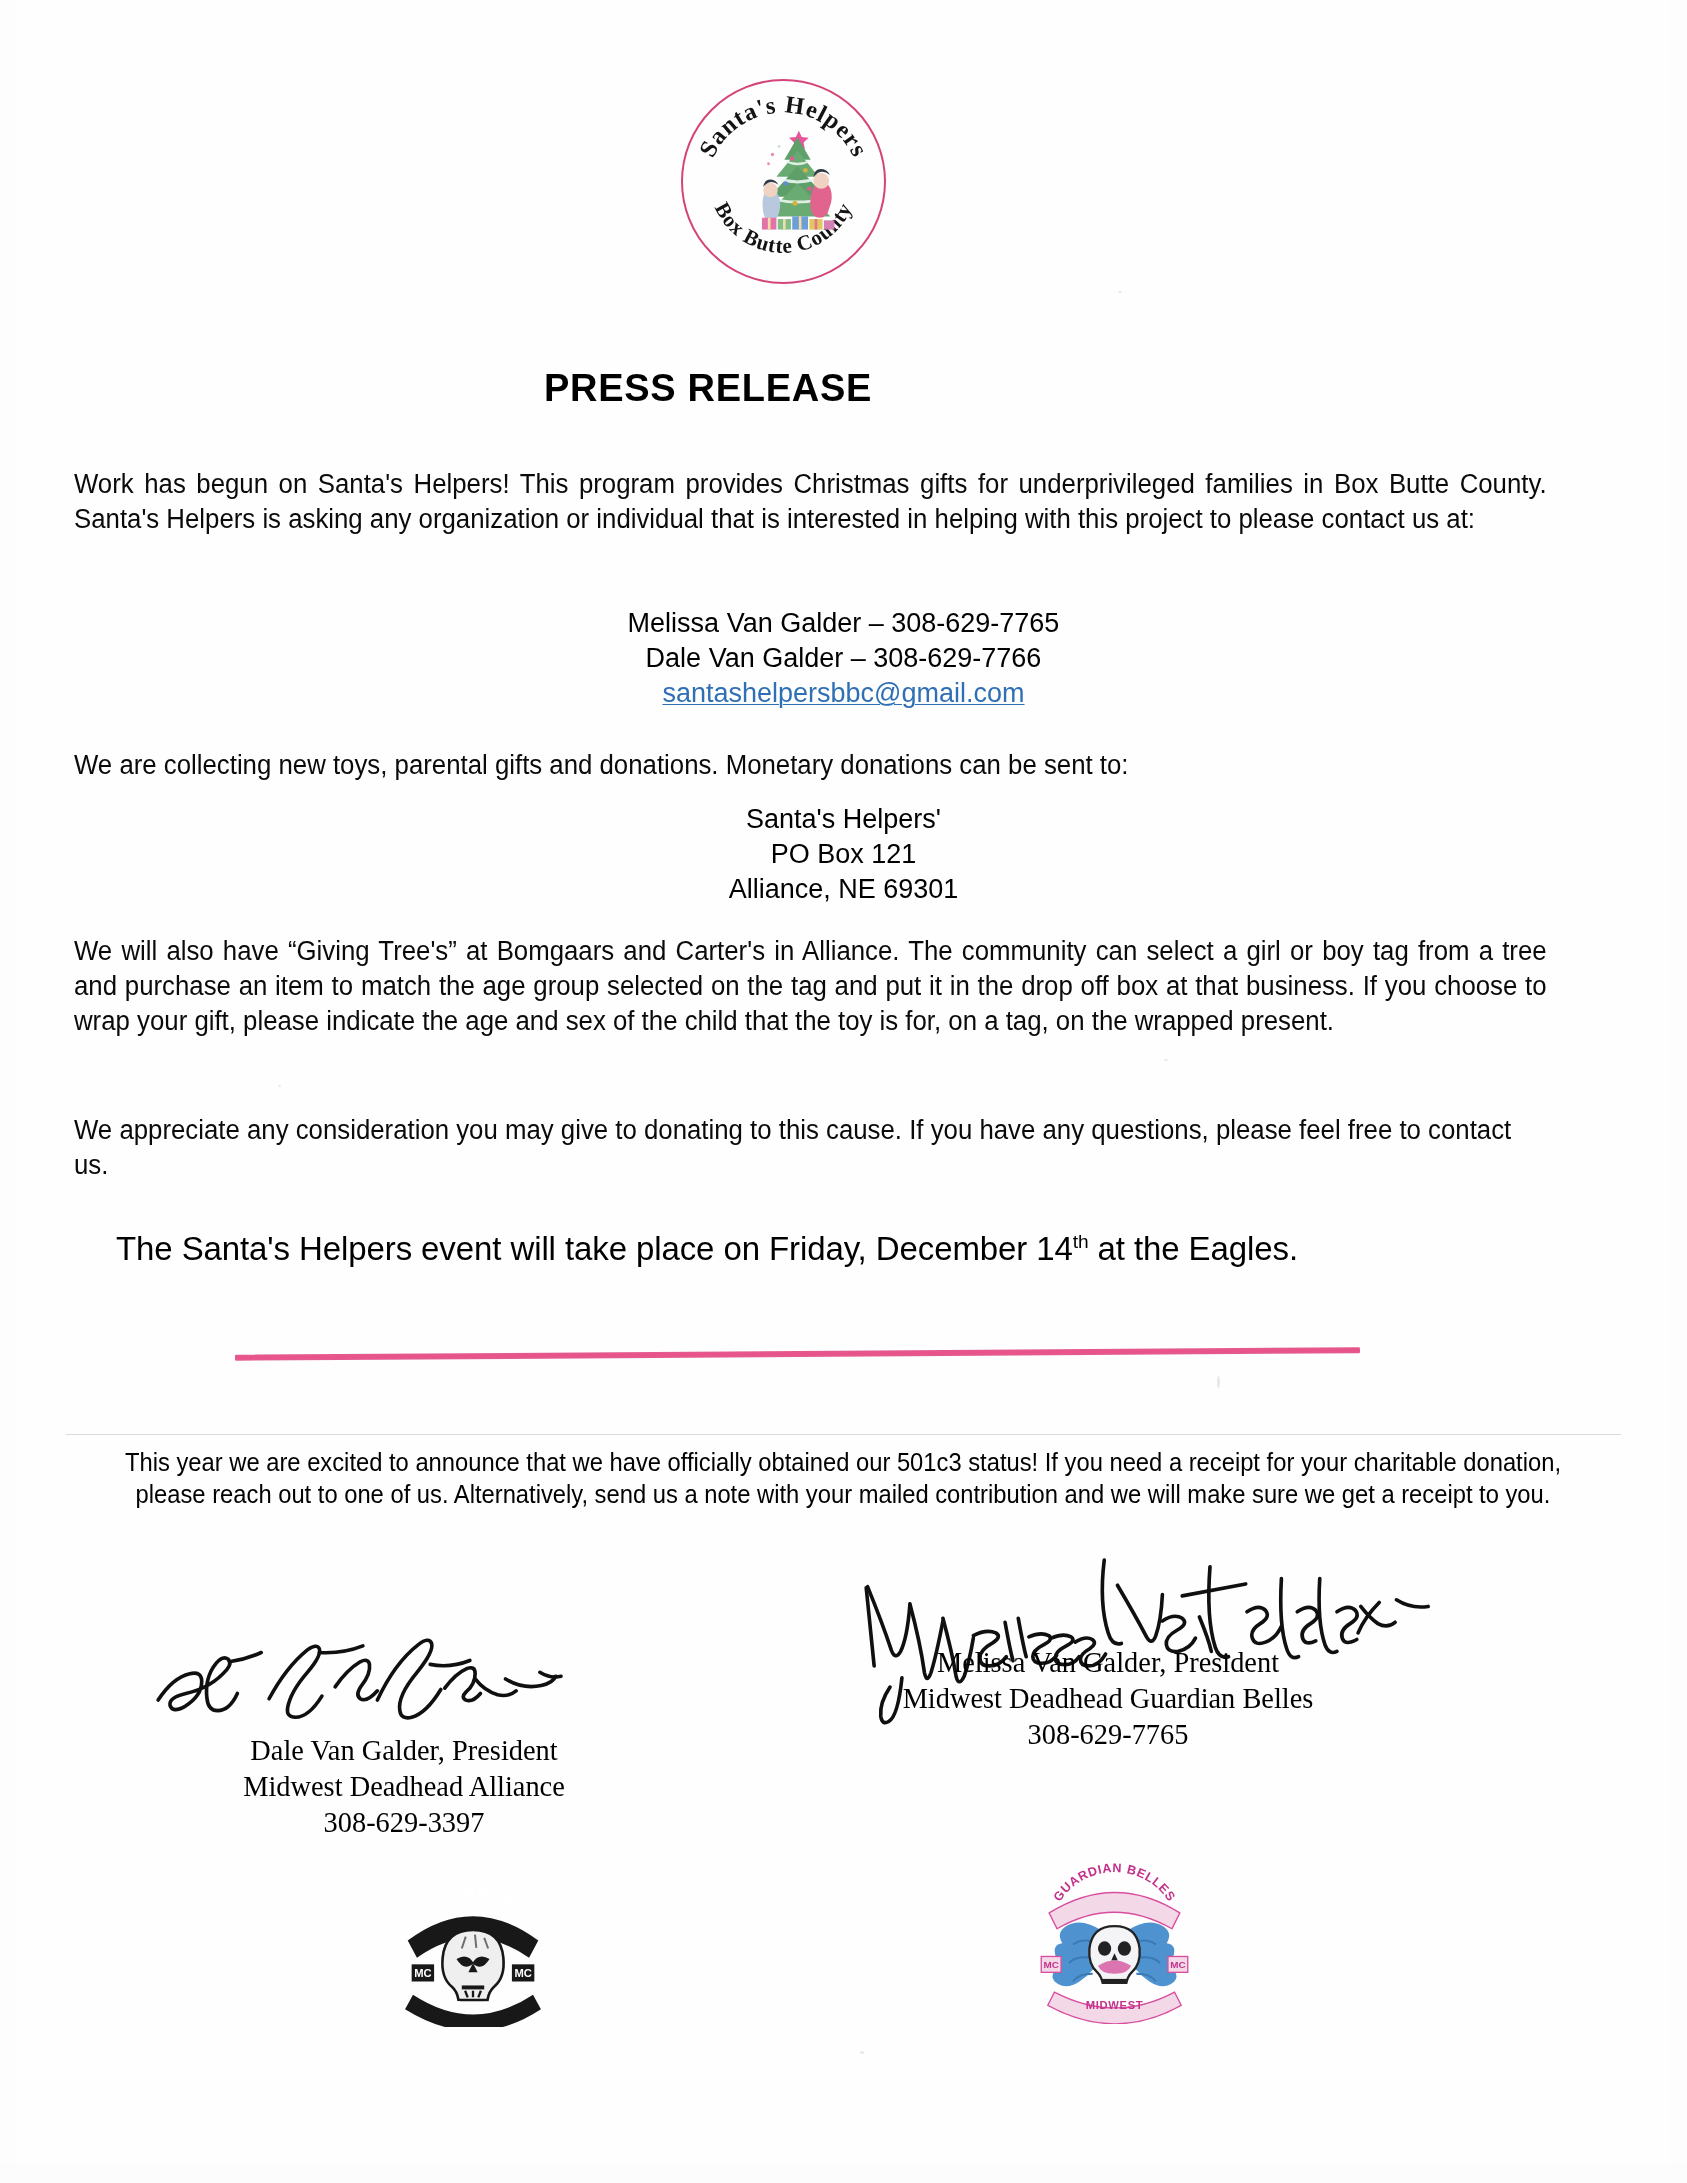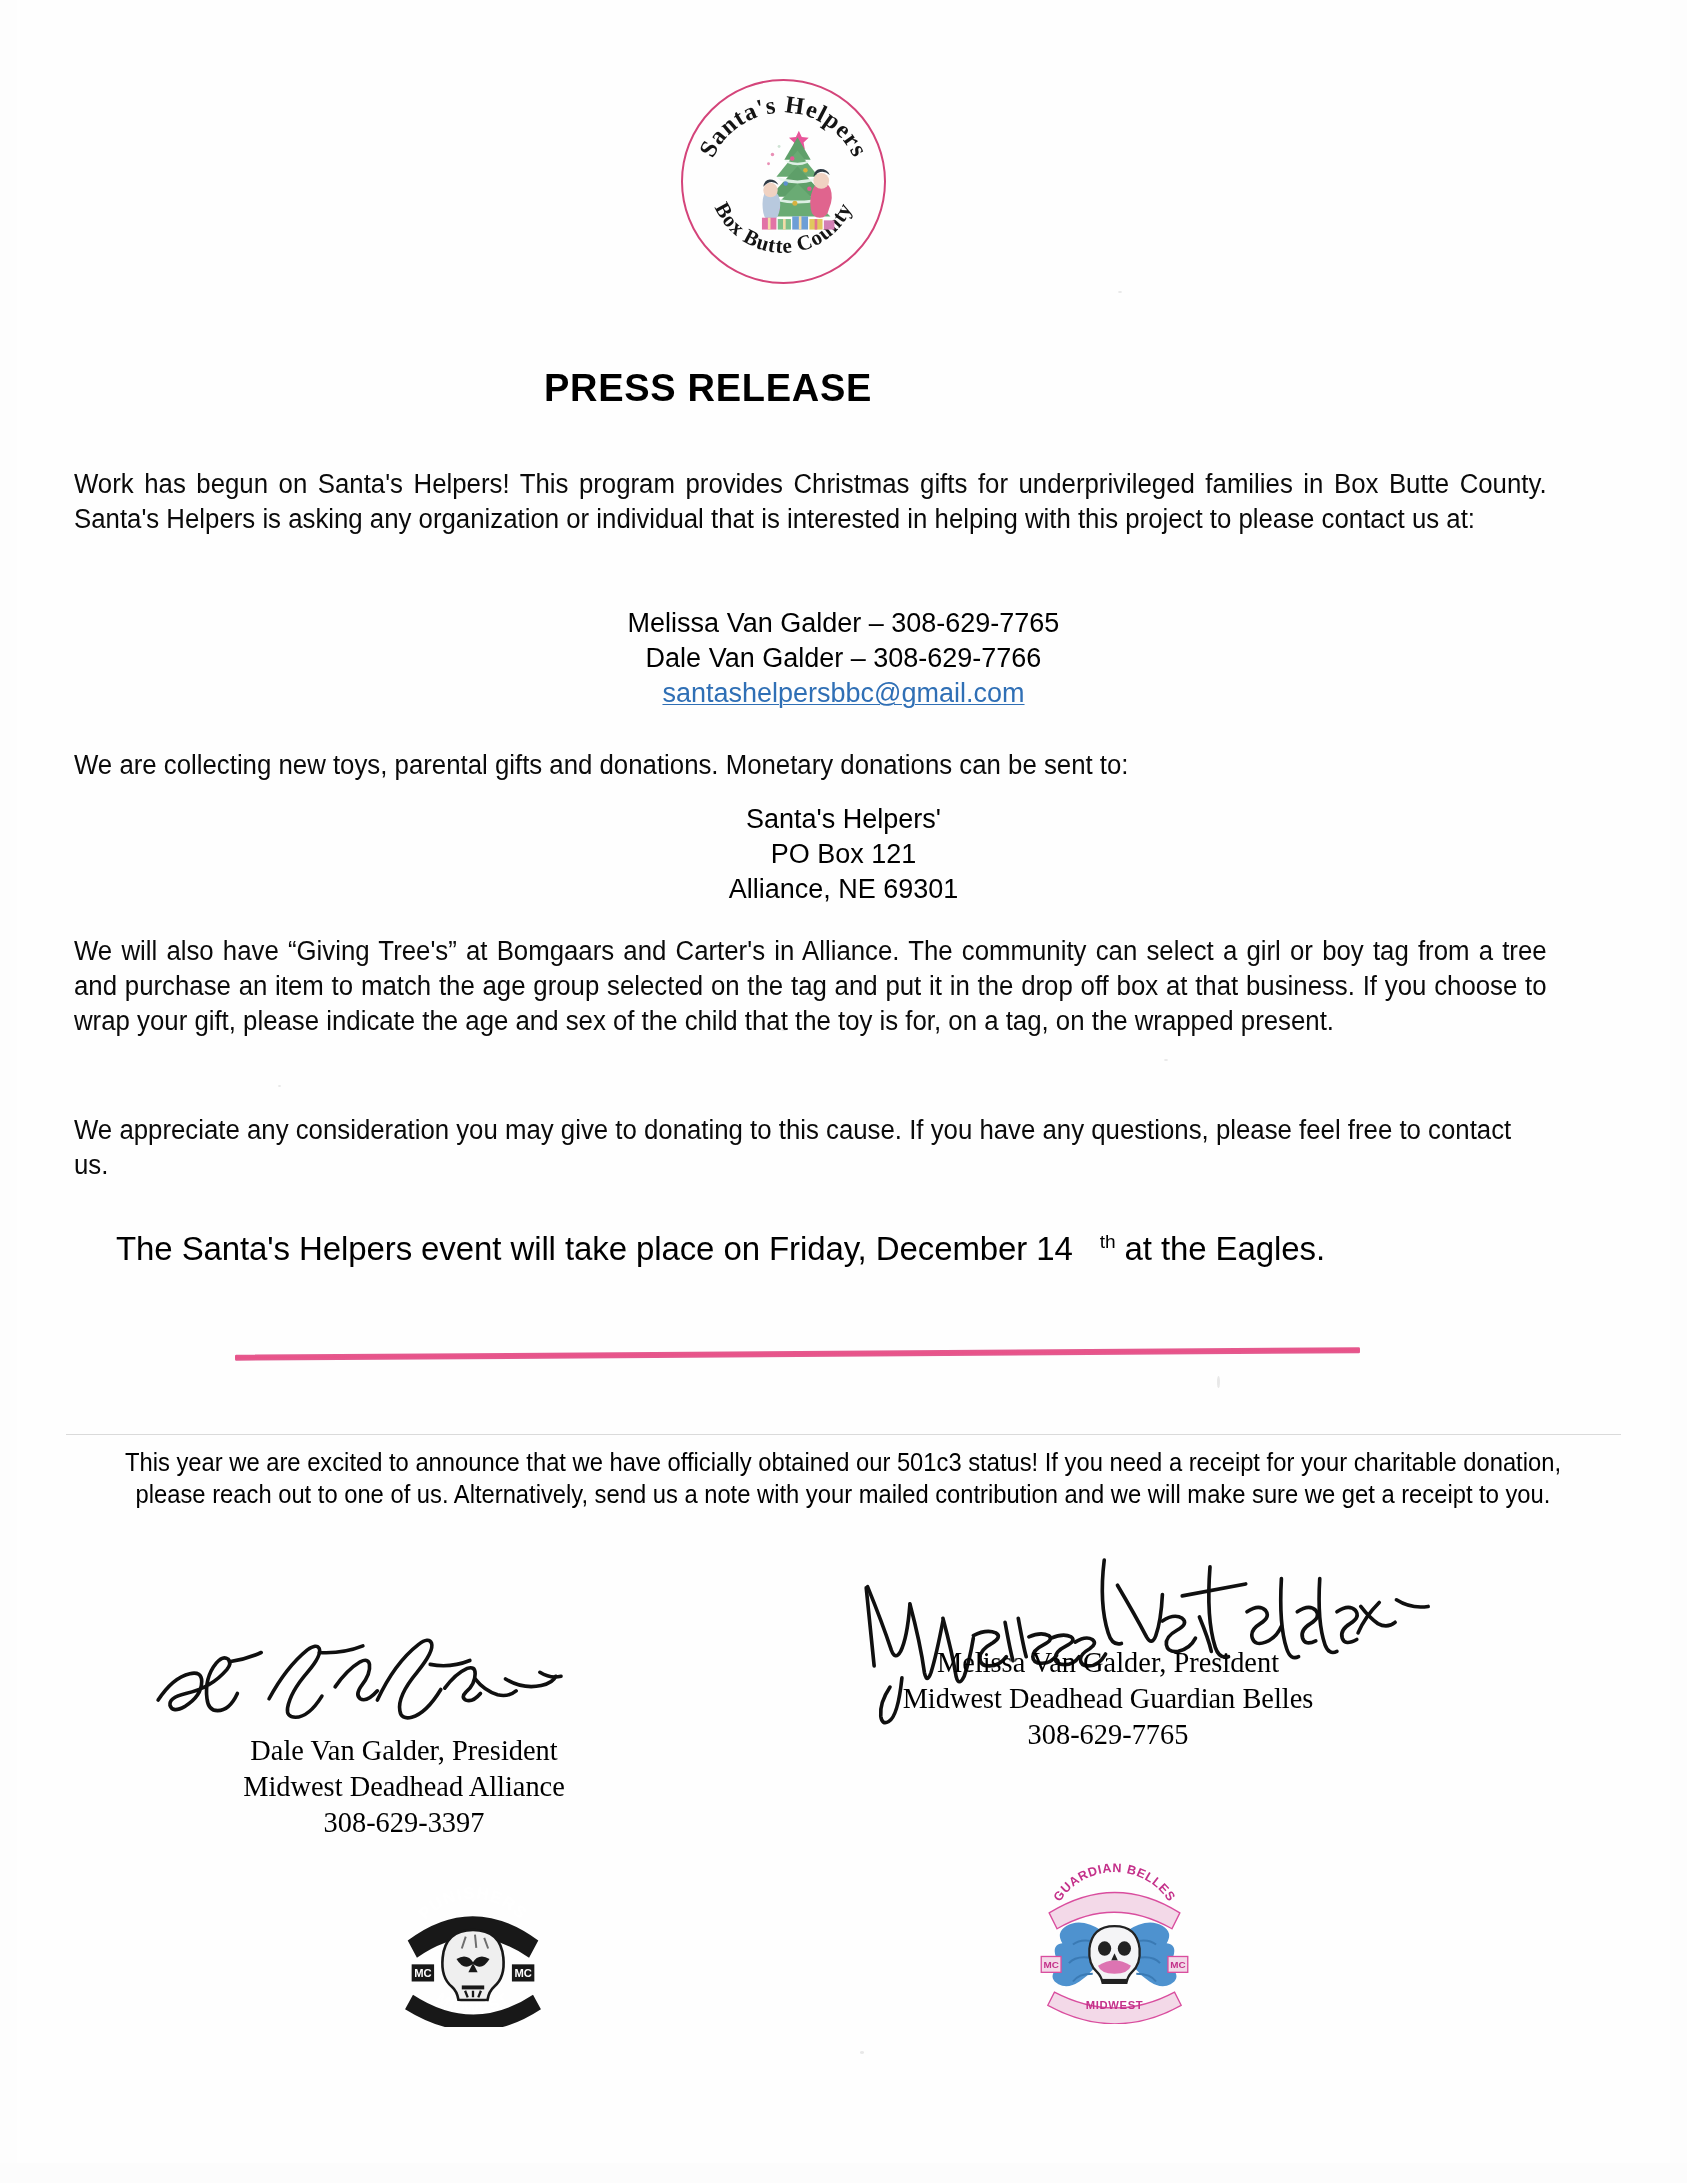--- a/index.html
+++ b/index.html
@@ -110,21 +110,20 @@
     top: 1221px;
     width: 1502px;
     font-size: 33px;
     line-height: 41px;
     font-family: "Liberation Sans", sans-serif;
     letter-spacing: -0.1px;
   }
   .event-line sup {
     font-size: 0.58em;
     vertical-align: super;
-    margin-left: 27px;
   }
 
   
   .pink-rule {
     position: absolute;
     left: 235px;
     top: 1351px;
     width: 1125px;
     height: 6px;
     background: linear-gradient(180deg,#e04d86 0%, #e8437e 50%, #de4f88 100%);

